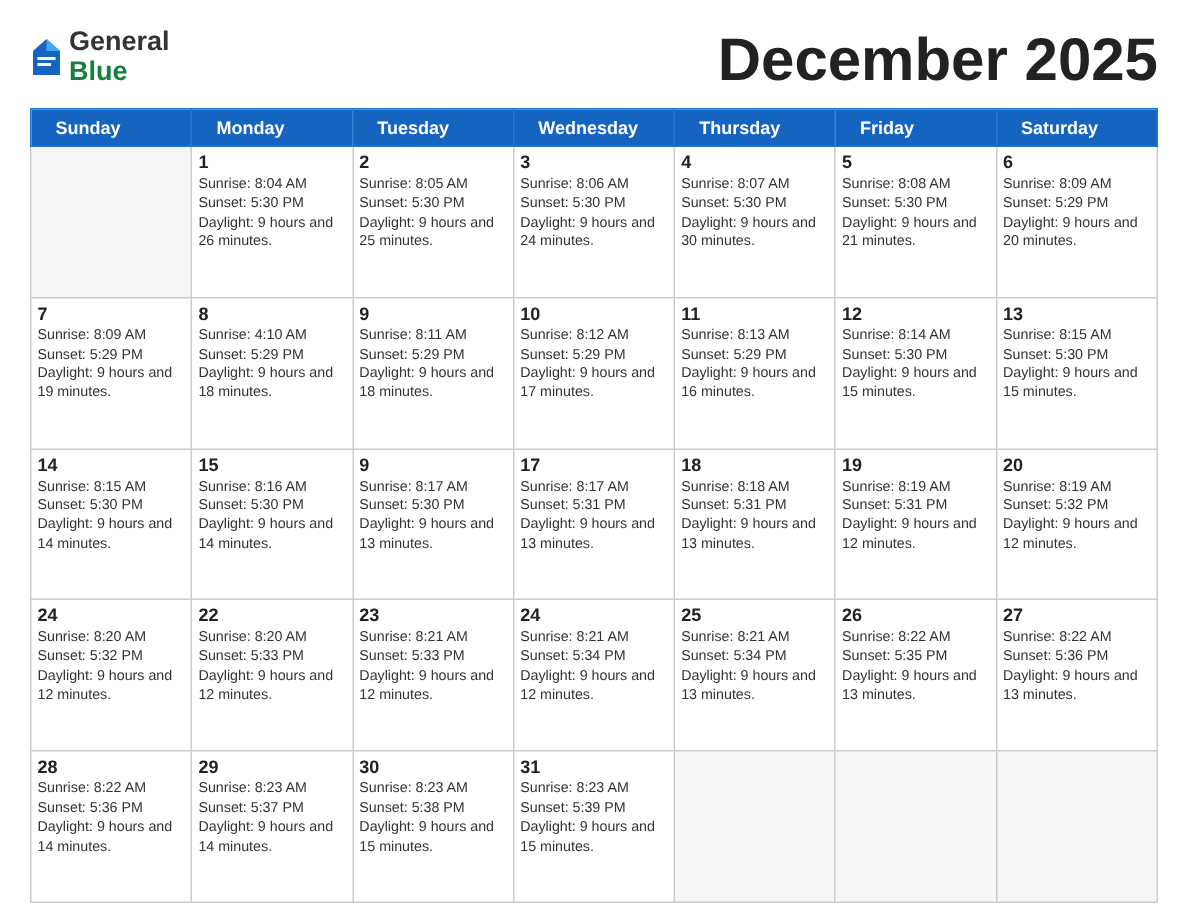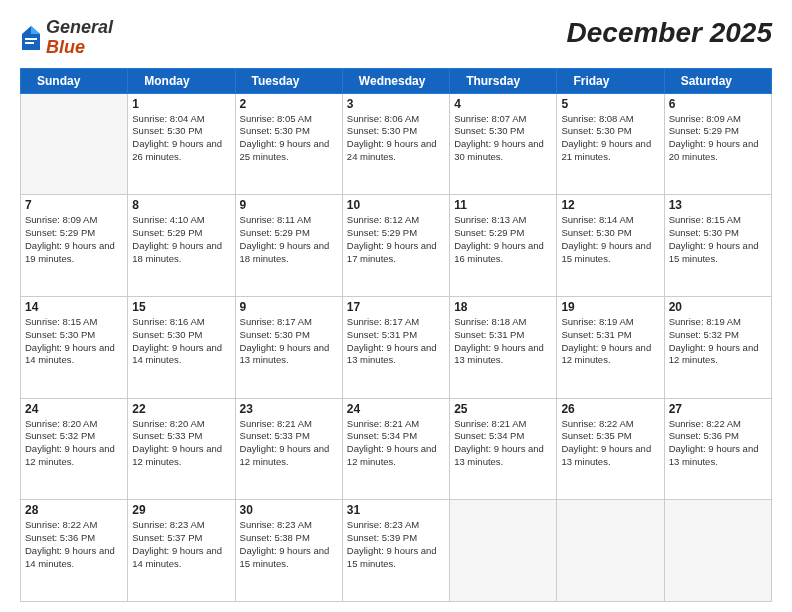--- a/index.html
+++ b/index.html
@@ -15,45 +15,44 @@
       height: 612px;
       padding: 18px 20px 10px 20px;
       display: flex;
       flex-direction: column;
     }
     .header {
       display: flex;
       justify-content: space-between;
       align-items: flex-start;
       margin-bottom: 10px;
-      font-style: italic;
     }
     .logo {
       display: flex;
       align-items: center;
     }
     .logo-text {
       display: flex;
       flex-direction: column;
       font-size: 18px;
       font-weight: bold;
       line-height: 1.1;
     }
     .logo-general { color: #333; }
-    .logo-blue { color: #c2410c; }
+    .logo-blue { color: #15803d; }
     .logo-icon {
       width: 22px;
       height: 28px;
       margin-right: 4px;
     }
     .title-block {
       text-align: right;
     }
     .month-title {
-      font-size: 28px;
+      font-size: 40px;
       font-weight: bold;
       color: #222;
       line-height: 1.1;
     }
     .location {
       font-size: 14px;
       color: #444;
     }
     .calendar {
       flex: 1;

